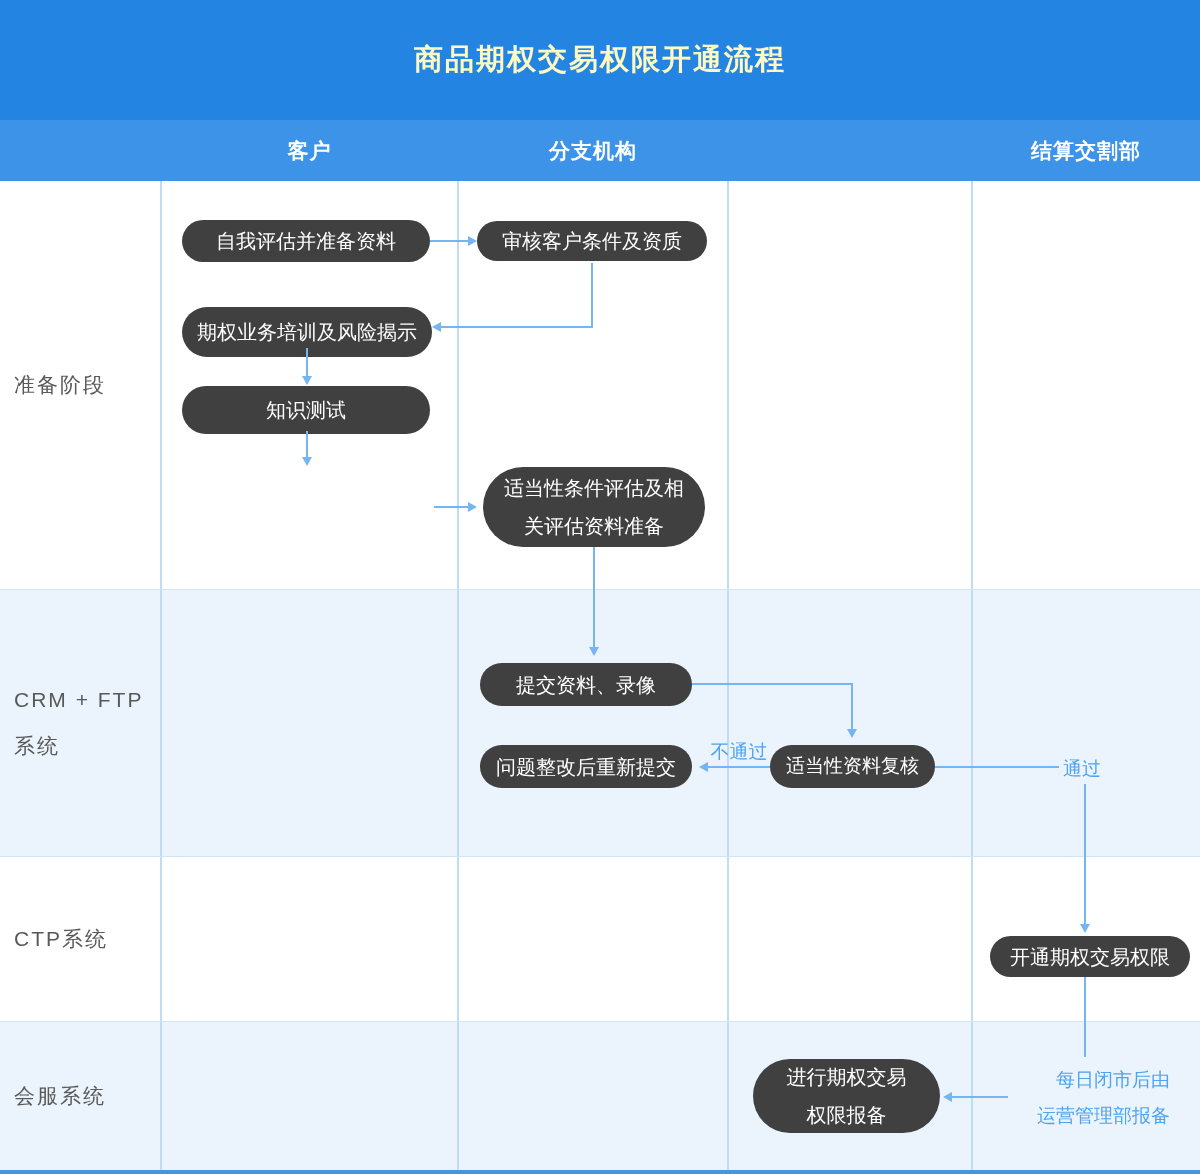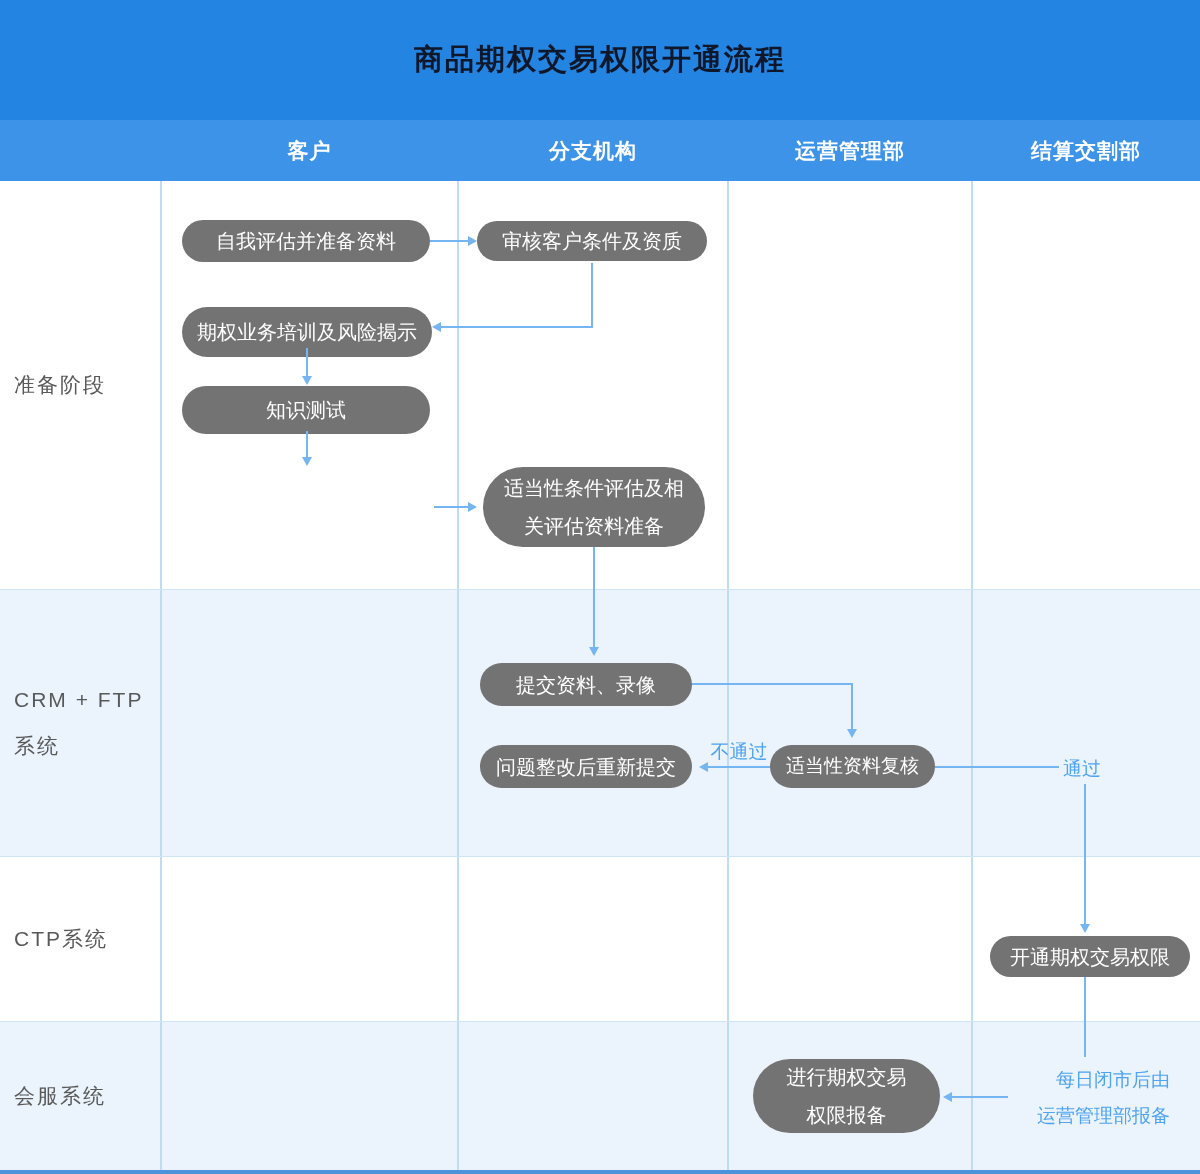--- a/index.html
+++ b/index.html
@@ -1,38 +1,38 @@
 <!DOCTYPE html>
 <html><head>
 <meta charset="utf-8">
 <style>
   * { margin:0; padding:0; box-sizing:border-box; }
   html,body { background:#ffffff; }
   body { font-family:"Liberation Sans", sans-serif; }
   .canvas { position:relative; width:1200px; height:1174px; background:#ffffff; overflow:hidden; }
 
   .title-bar { position:absolute; left:0; top:0; width:1200px; height:120px; background:#2384E2;
-    display:flex; align-items:center; justify-content:center; color:#0f172a; font-size:29px;
+    display:flex; align-items:center; justify-content:center; color:#fef9c3; font-size:29px;
     font-weight:bold; letter-spacing:2px; }
 
   .header-bar { position:absolute; left:0; top:120px; width:1200px; height:61px; background:#3D93E8; }
   .col-head { position:absolute; top:0; height:61px; line-height:61px; text-align:center;
     color:#ffffff; font-size:21px; font-weight:bold; letter-spacing:1px; }
 
   .row-bg { position:absolute; left:0; width:1200px; }
   .row-white { background:#ffffff; }
   .row-light { background:#EBF4FC; }
 
   .grid-v { position:absolute; top:181px; height:989px; width:2px; background:#BEDCF6; }
   .grid-h { position:absolute; left:0; width:1200px; height:1px; background:#CEE5F8; }
 
   .lane-label { position:absolute; left:14px; width:165px; text-align:left; color:#595959;
     font-size:21px; letter-spacing:2px; white-space:pre-line; line-height:46px; }
 
-  .pill { position:absolute; background:#737373; color:#ffffff; border-radius:999px;
+  .pill { position:absolute; background:#404040; color:#ffffff; border-radius:999px;
     display:flex; align-items:center; justify-content:center; text-align:center;
     font-size:20px; padding:0 4px; white-space:pre-line; line-height:1.3; }
   .pill.two-line { line-height:38px; }
 
   .line { position:absolute; background:#74B5F2; }
   .arr { position:absolute; width:0; height:0; }
   .arr-right { border-top:5px solid transparent; border-bottom:5px solid transparent; border-left:9px solid #74B5F2; }
   .arr-left  { border-top:5px solid transparent; border-bottom:5px solid transparent; border-right:9px solid #74B5F2; }
   .arr-down  { border-left:5px solid transparent; border-right:5px solid transparent; border-top:9px solid #74B5F2; }
 
@@ -46,21 +46,20 @@
 
 <div class="canvas">
 
   <div class="title-bar">
     <span>商品期权交易权限开通流程</span>
   </div>
 
   <div class="header-bar">
     <div class="col-head" style="left:161px;width:297px;">客户</div>
     <div class="col-head" style="left:458px;width:270px;">分支机构</div>
-    <div class="col-head" style="left:728px;width:244px;">运营管理部</div>
     <div class="col-head" style="left:972px;width:228px;">结算交割部</div>
   </div>
 
   <div class="row-bg row-white" style="top:181px;height:409px;"></div>
   <div class="row-bg row-light" style="top:590px;height:267px;"></div>
   <div class="row-bg row-white" style="top:857px;height:165px;"></div>
   <div class="row-bg row-light" style="top:1022px;height:148px;"></div>
 
   <div class="grid-v" style="left:160px;"></div>
   <div class="grid-v" style="left:457px;"></div>

